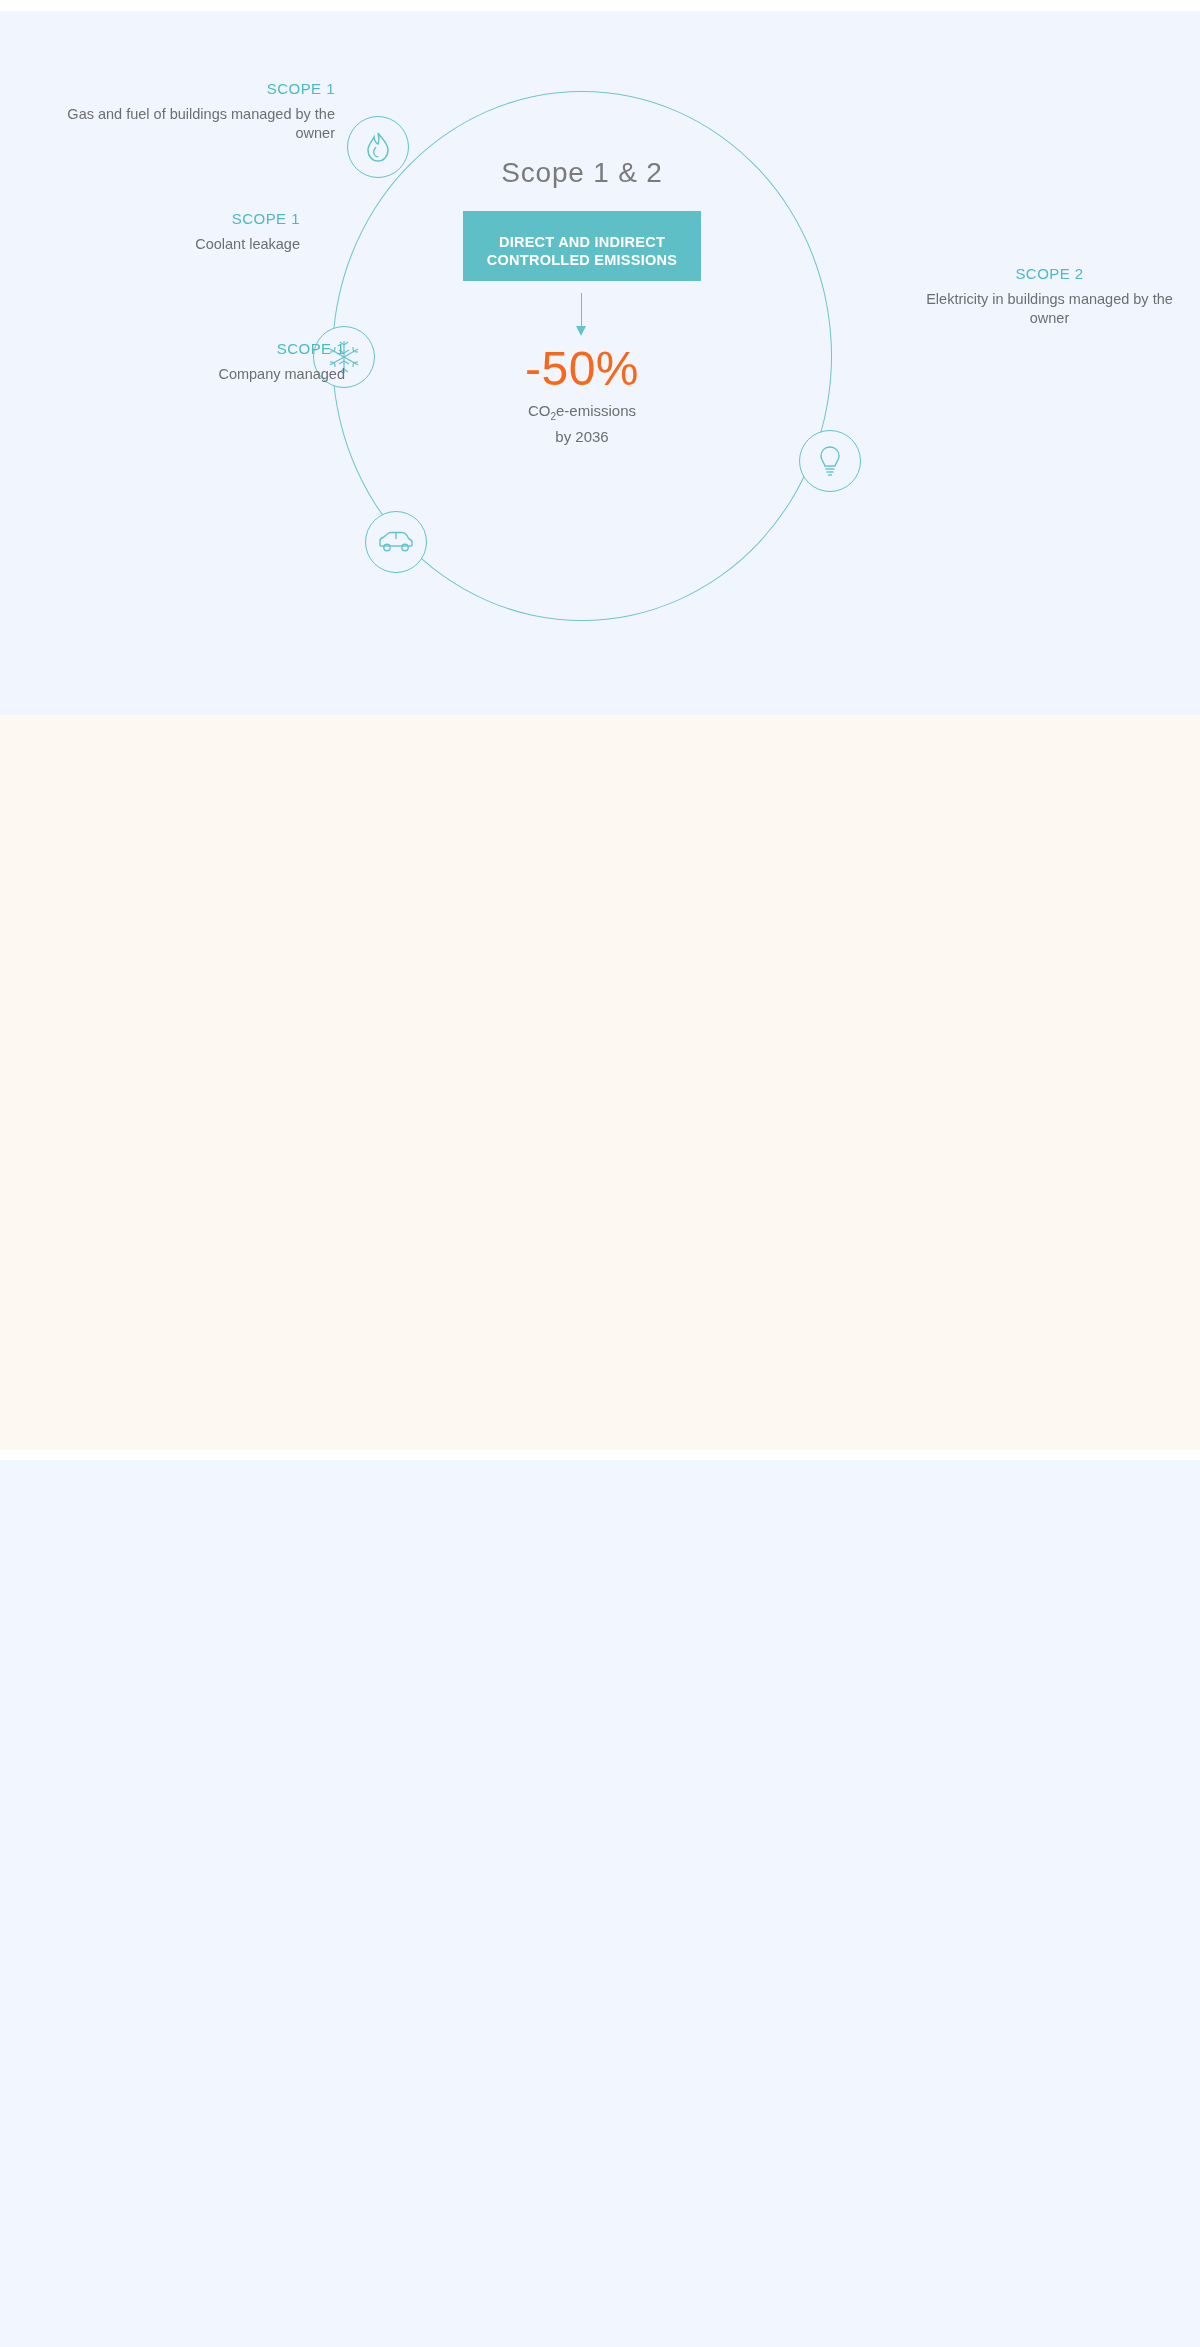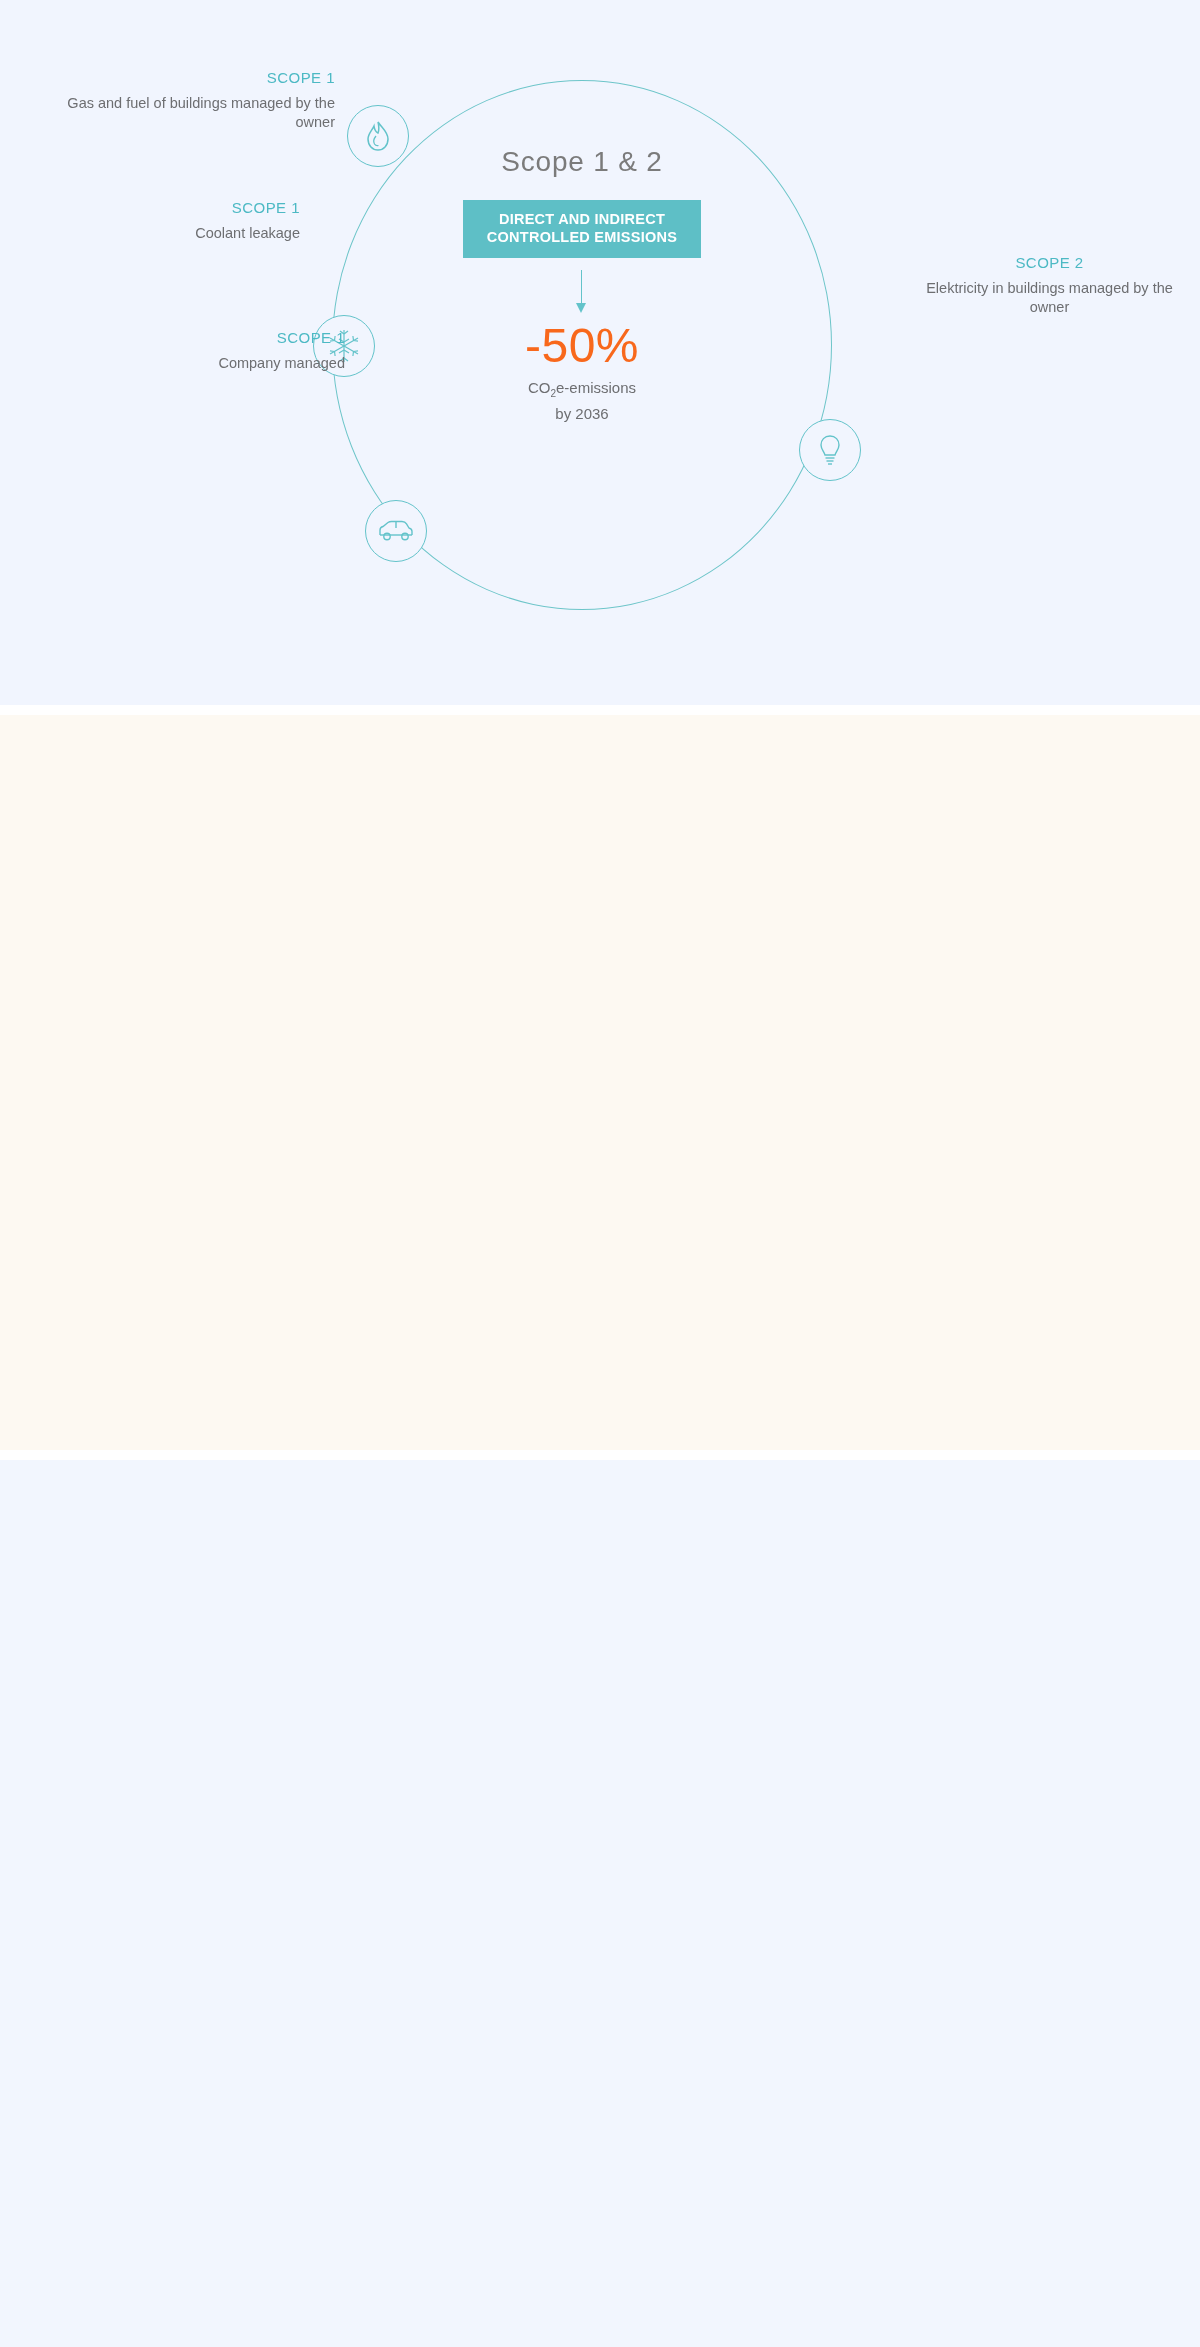--- a/index.html
+++ b/index.html
@@ -11,21 +11,21 @@
   #page {
     position: relative;
     width: 1200px;
     height: 2347px;
     overflow: hidden;
     background: #ffffff;
   }
 
   
   .sec1 {
-    position: absolute; left: 0; top: 0;
+    position: absolute; left: 0; top: 11px;
     width: 1200px; height: 705px;
     background: #f1f5fe;
   }
   .sec2 {
     position: absolute; left: 0; top: 715px;
     width: 1200px; height: 735px;
     background: #fdf9f2;
   }
   .sec3 {
     position: absolute; left: 0; top: 1460px;
@@ -88,21 +88,21 @@
   .scope-title {
     color: #7b7b7b;
     font-size: 28px;
     font-weight: 300;
     letter-spacing: .8px;
     line-height: 48px;
   }
   .badge {
     display: inline-block;
     margin-top: 14px;
-    padding: 10px 18px 12px;
+    padding: 22px 18px 12px;
     color: #ffffff;
     font-size: 14.5px;
     font-weight: bold;
     line-height: 18px;
     letter-spacing: .25px;
     text-align: center;
   }
   .badge-teal { background: #5ebfc6; min-width: 238px; }
   .badge-orange { background: #f2700f; min-width: 238px; }
 

